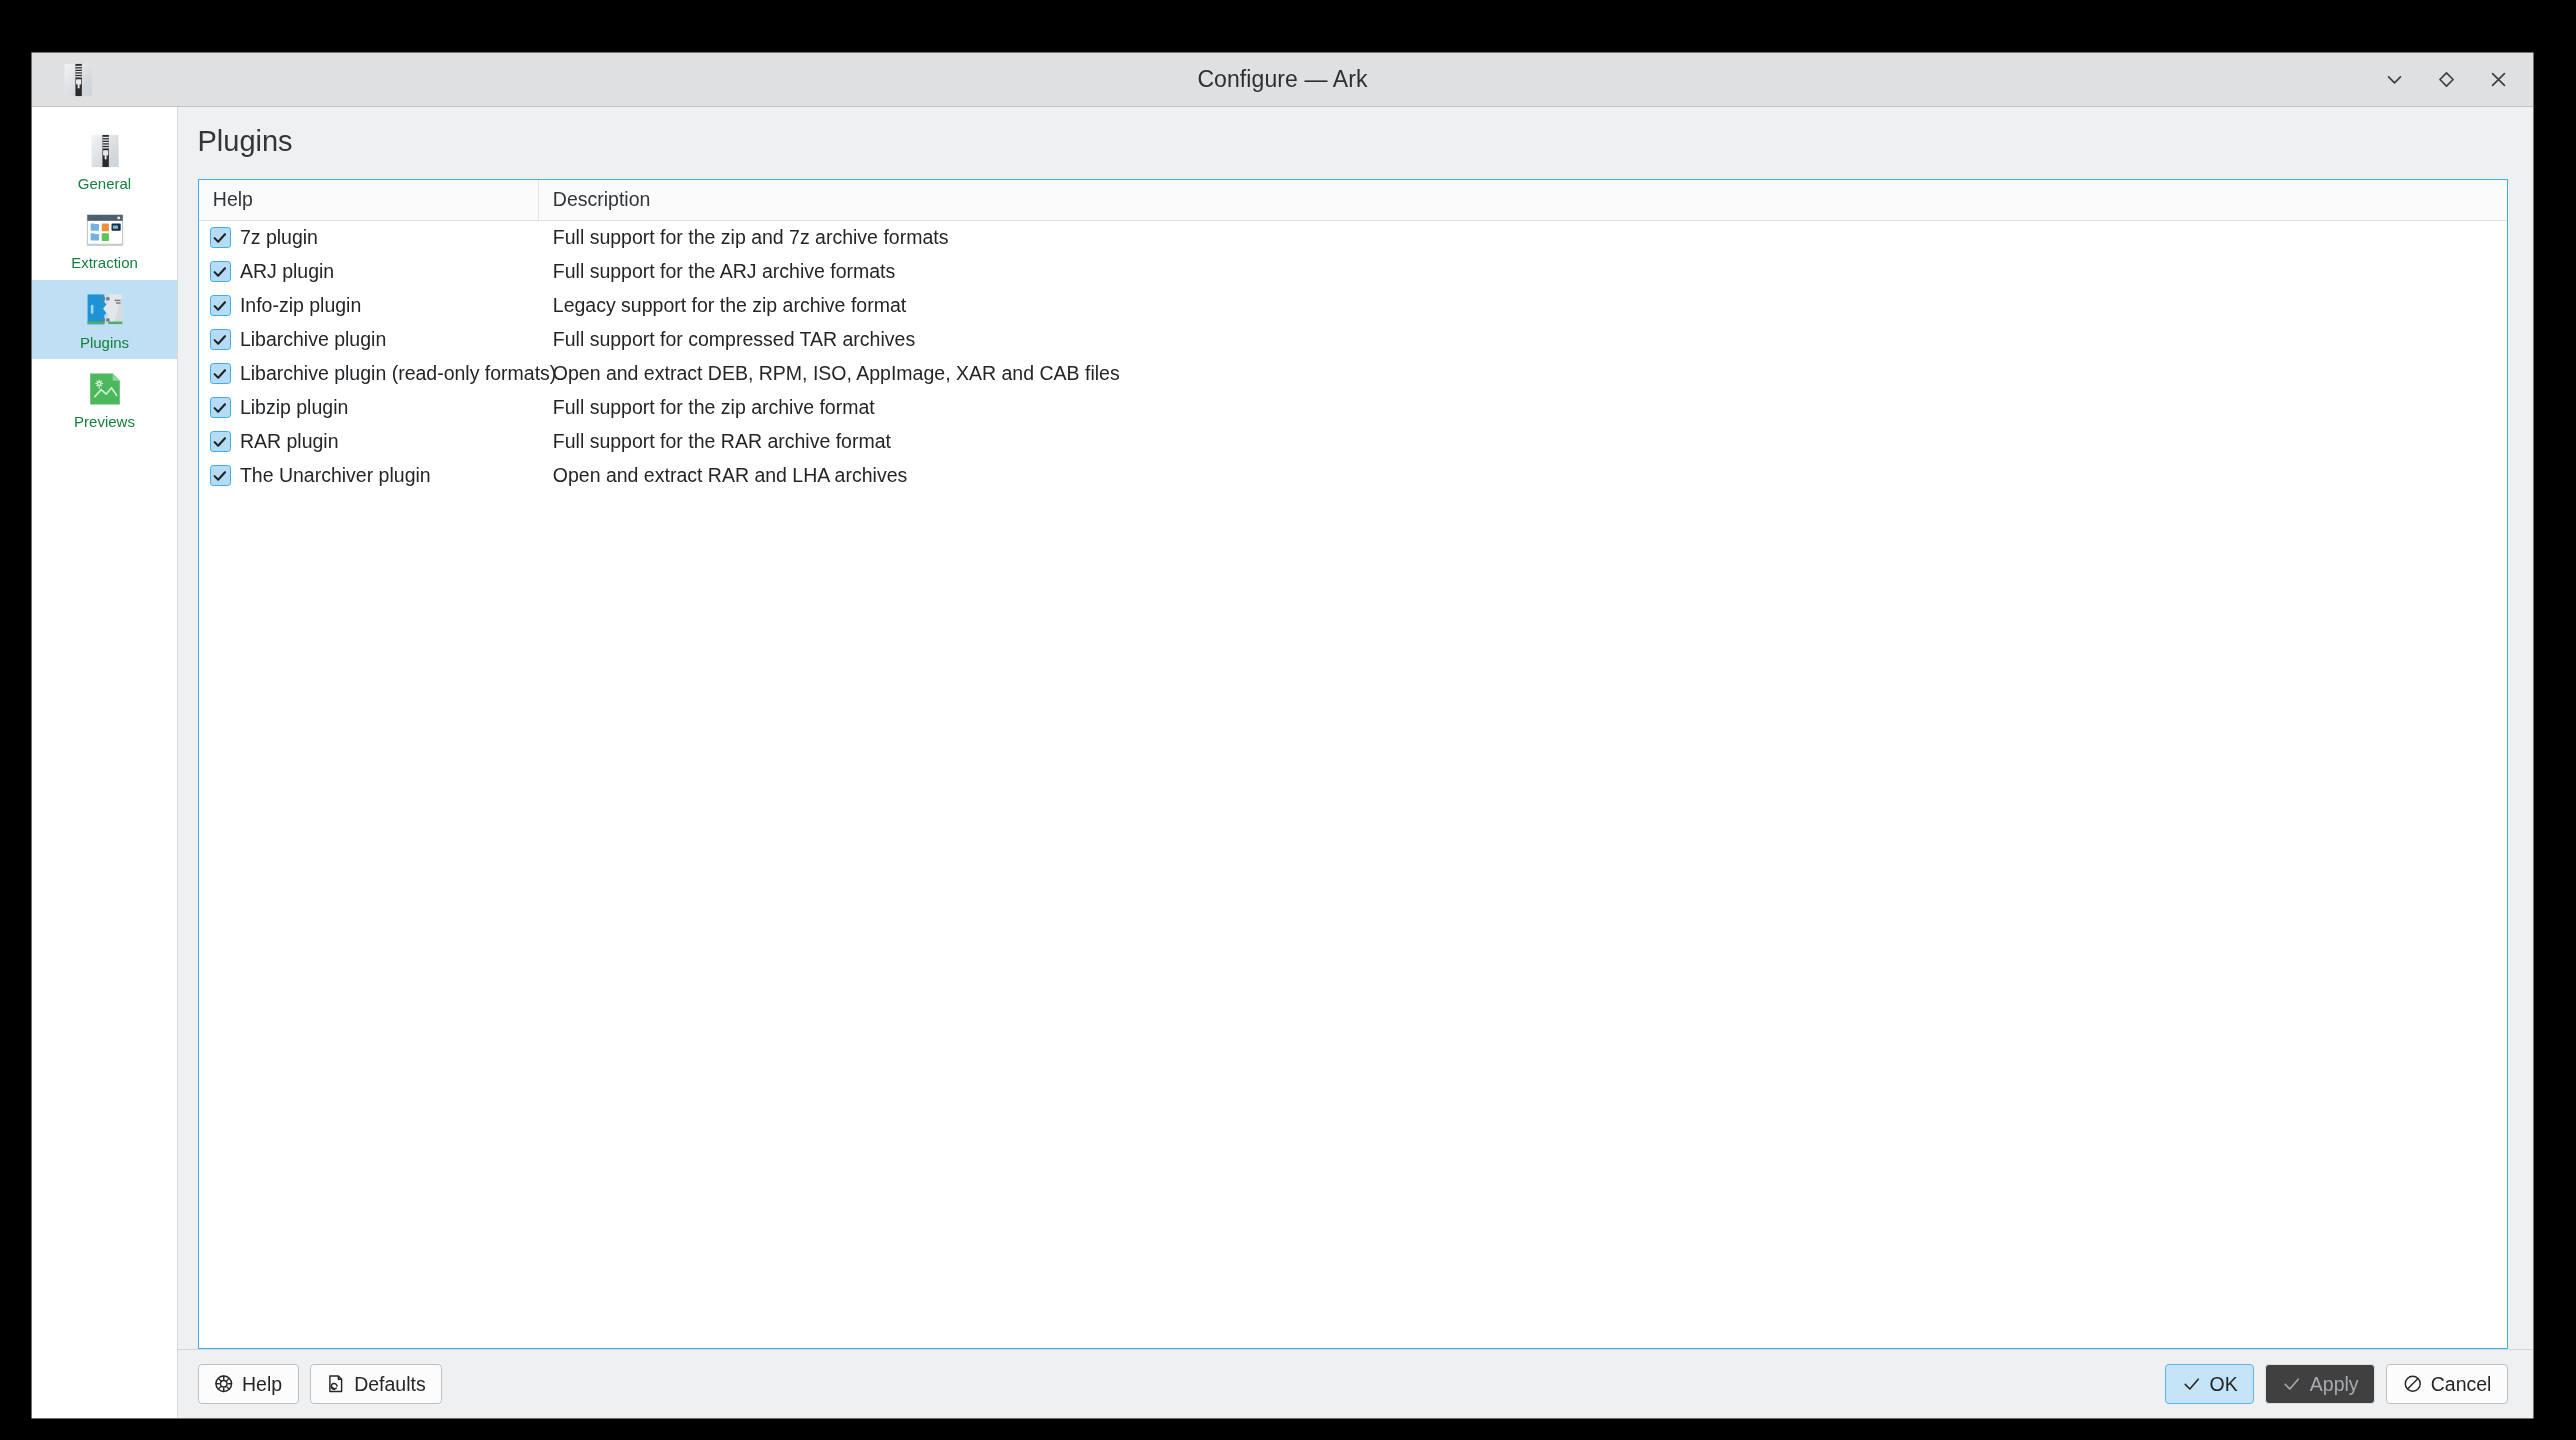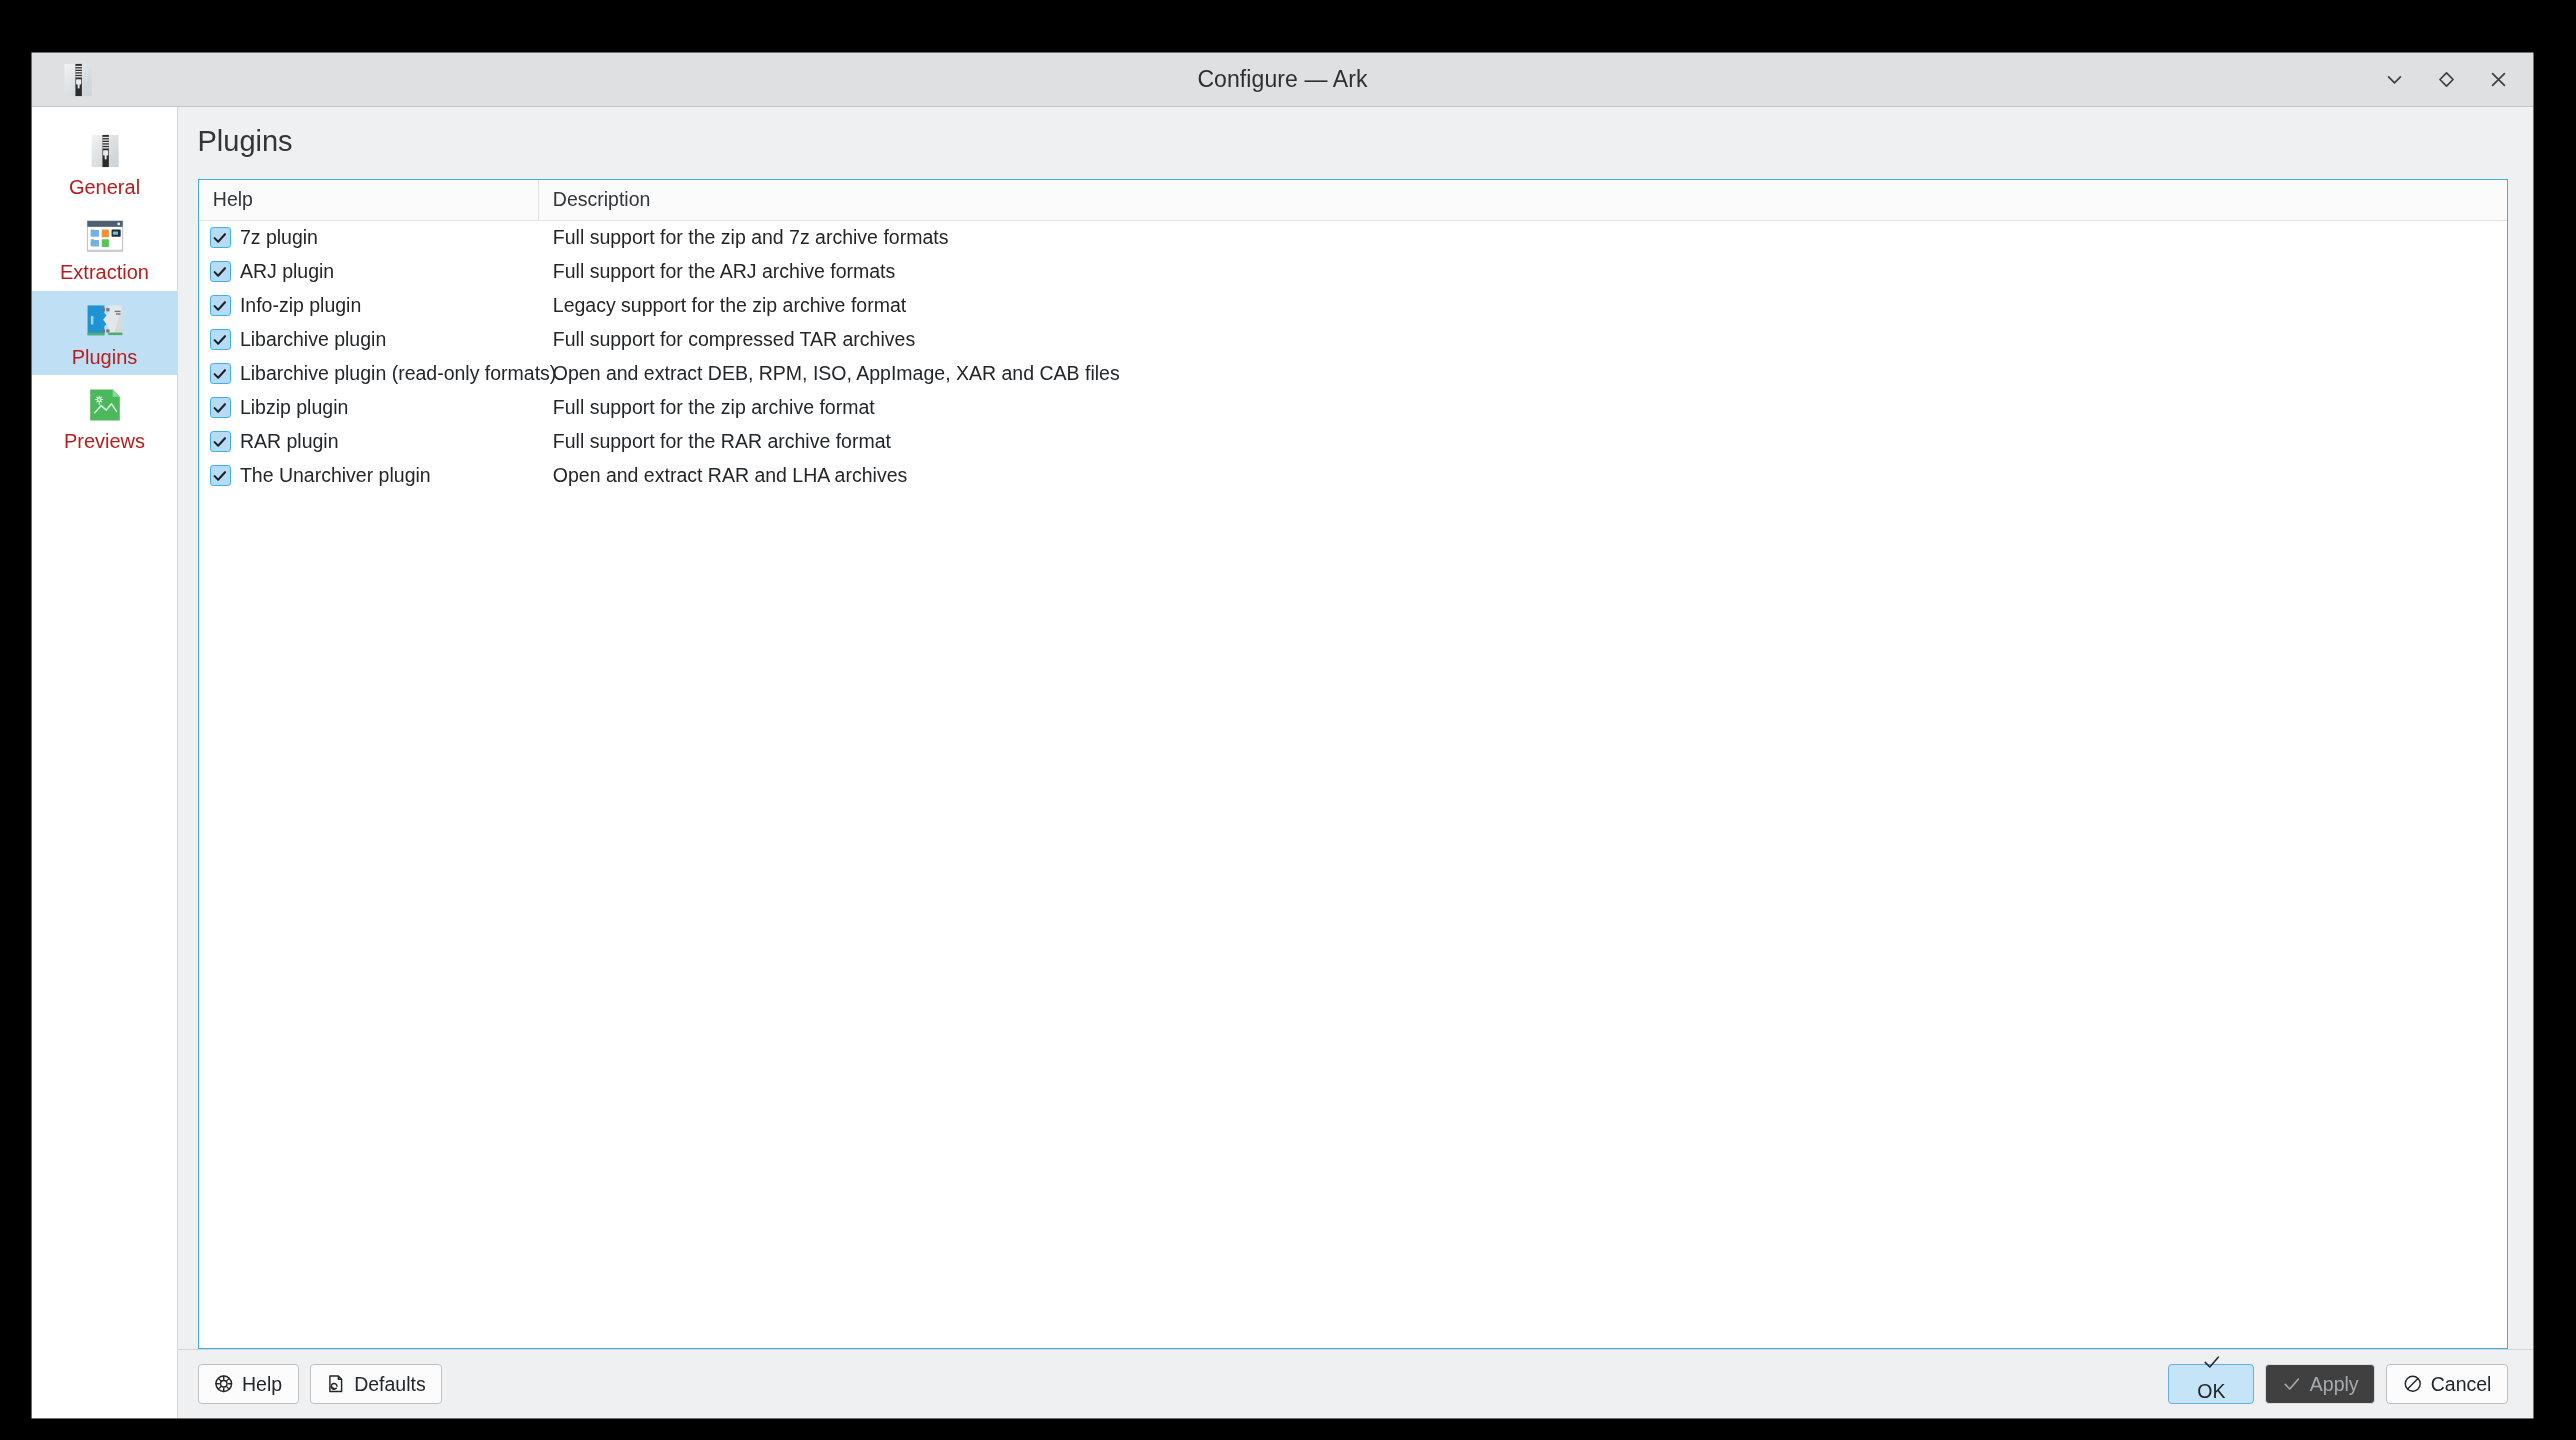--- a/index.html
+++ b/index.html
@@ -113,22 +113,22 @@
   .side-item.selected { background: #bfdff5; }
   .side-icon {
     width: 42px;
     height: 42px;
     display: flex;
     align-items: center;
     justify-content: center;
   }
   .side-icon svg { display: block; }
   .side-label {
-    font-size: 20px;
-    color: #b91c1c;
+    font-size: 15px;
+    color: #15803d;
     line-height: 1.1;
     white-space: nowrap;
   }
 
   
   .content {
     flex: 1 1 auto;
     min-width: 0;
     display: flex;
     flex-direction: column;
@@ -255,21 +255,21 @@
     border-color: #5fb3e0;
     min-width: 86px;
   }
   .btn.disabled {
     background: #404040;
     border-color: #dcdee0;
     color: #a7abaf;
     cursor: default;
     min-width: 86px;
   }
-  .btn.ok-w { min-width: 86px; flex-direction: column; }
+  .btn.ok-w { min-width: 86px; }
   .btn.cancel-w { min-width: 95px; }
 
   
   .watermark {
     position: absolute;
     right: 10px;
     bottom: 9px;
     font-size: 15px;
     color: #4a4a4a;
     letter-spacing: 0.3px;

